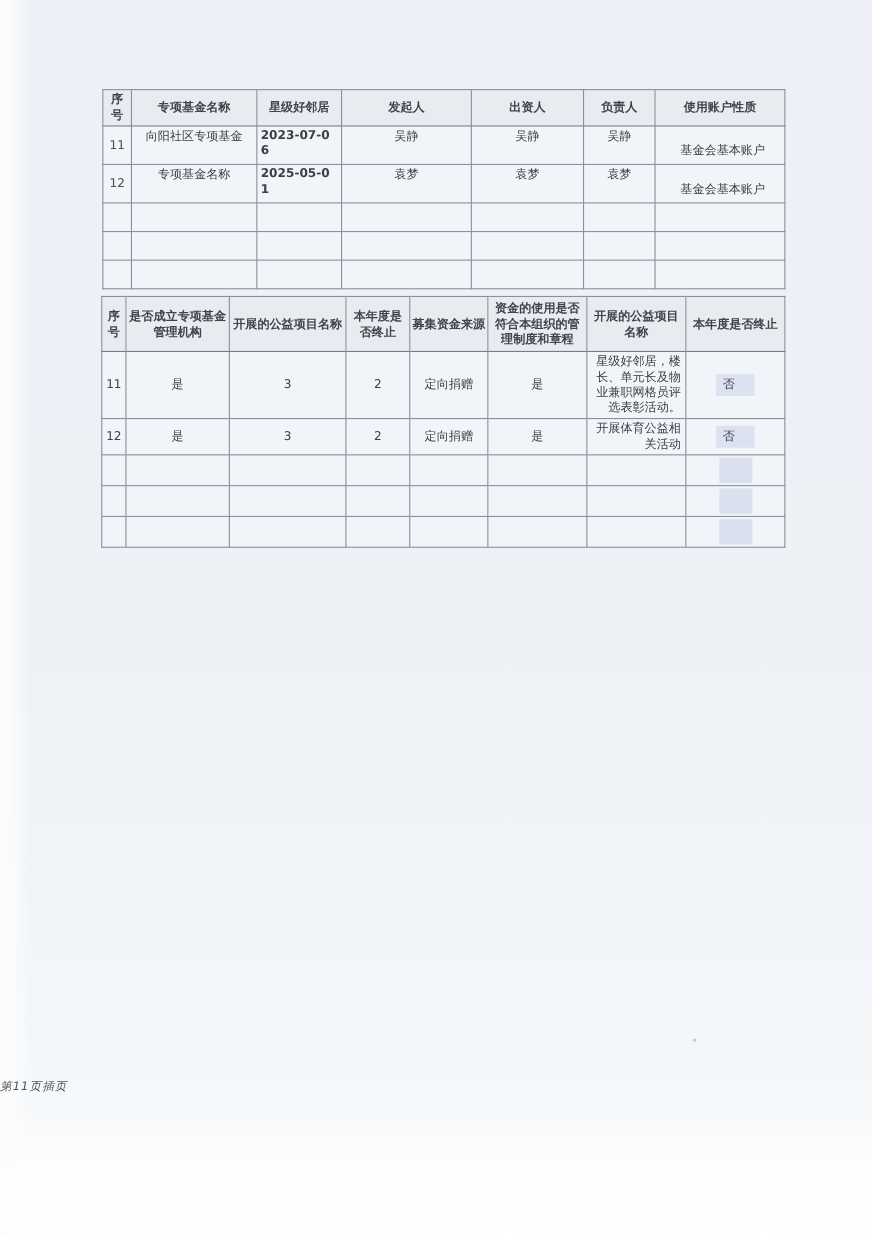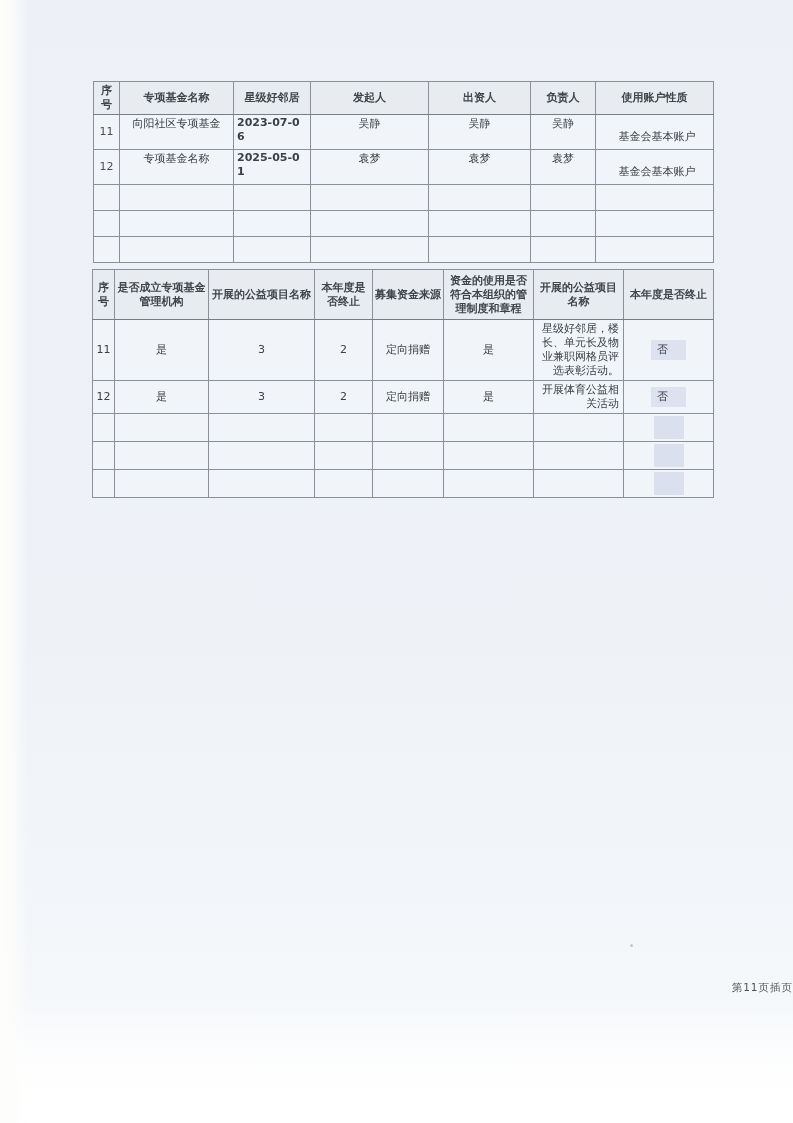--- a/index.html
+++ b/index.html
@@ -69,24 +69,25 @@
     padding:3px 18px 3px 6px;
   }
   .hlbox{
     width:30px;height:23px;
     background:#dbe0ef;
     margin:0 auto;
   }
   
   .footer{
     position:absolute;top:981px;left:0;right:0;
-    text-align:right;
+    text-align:left;
     font-size:10.5px;
     color:#4d535b;
     letter-spacing:1px;
+    font-style:italic;
   }
   .speck{
     position:absolute;left:630px;top:944px;
     width:3px;height:3px;border-radius:50%;
     background:#c2c6ce;
   }
 </style>
 </head>
 <body>
 

